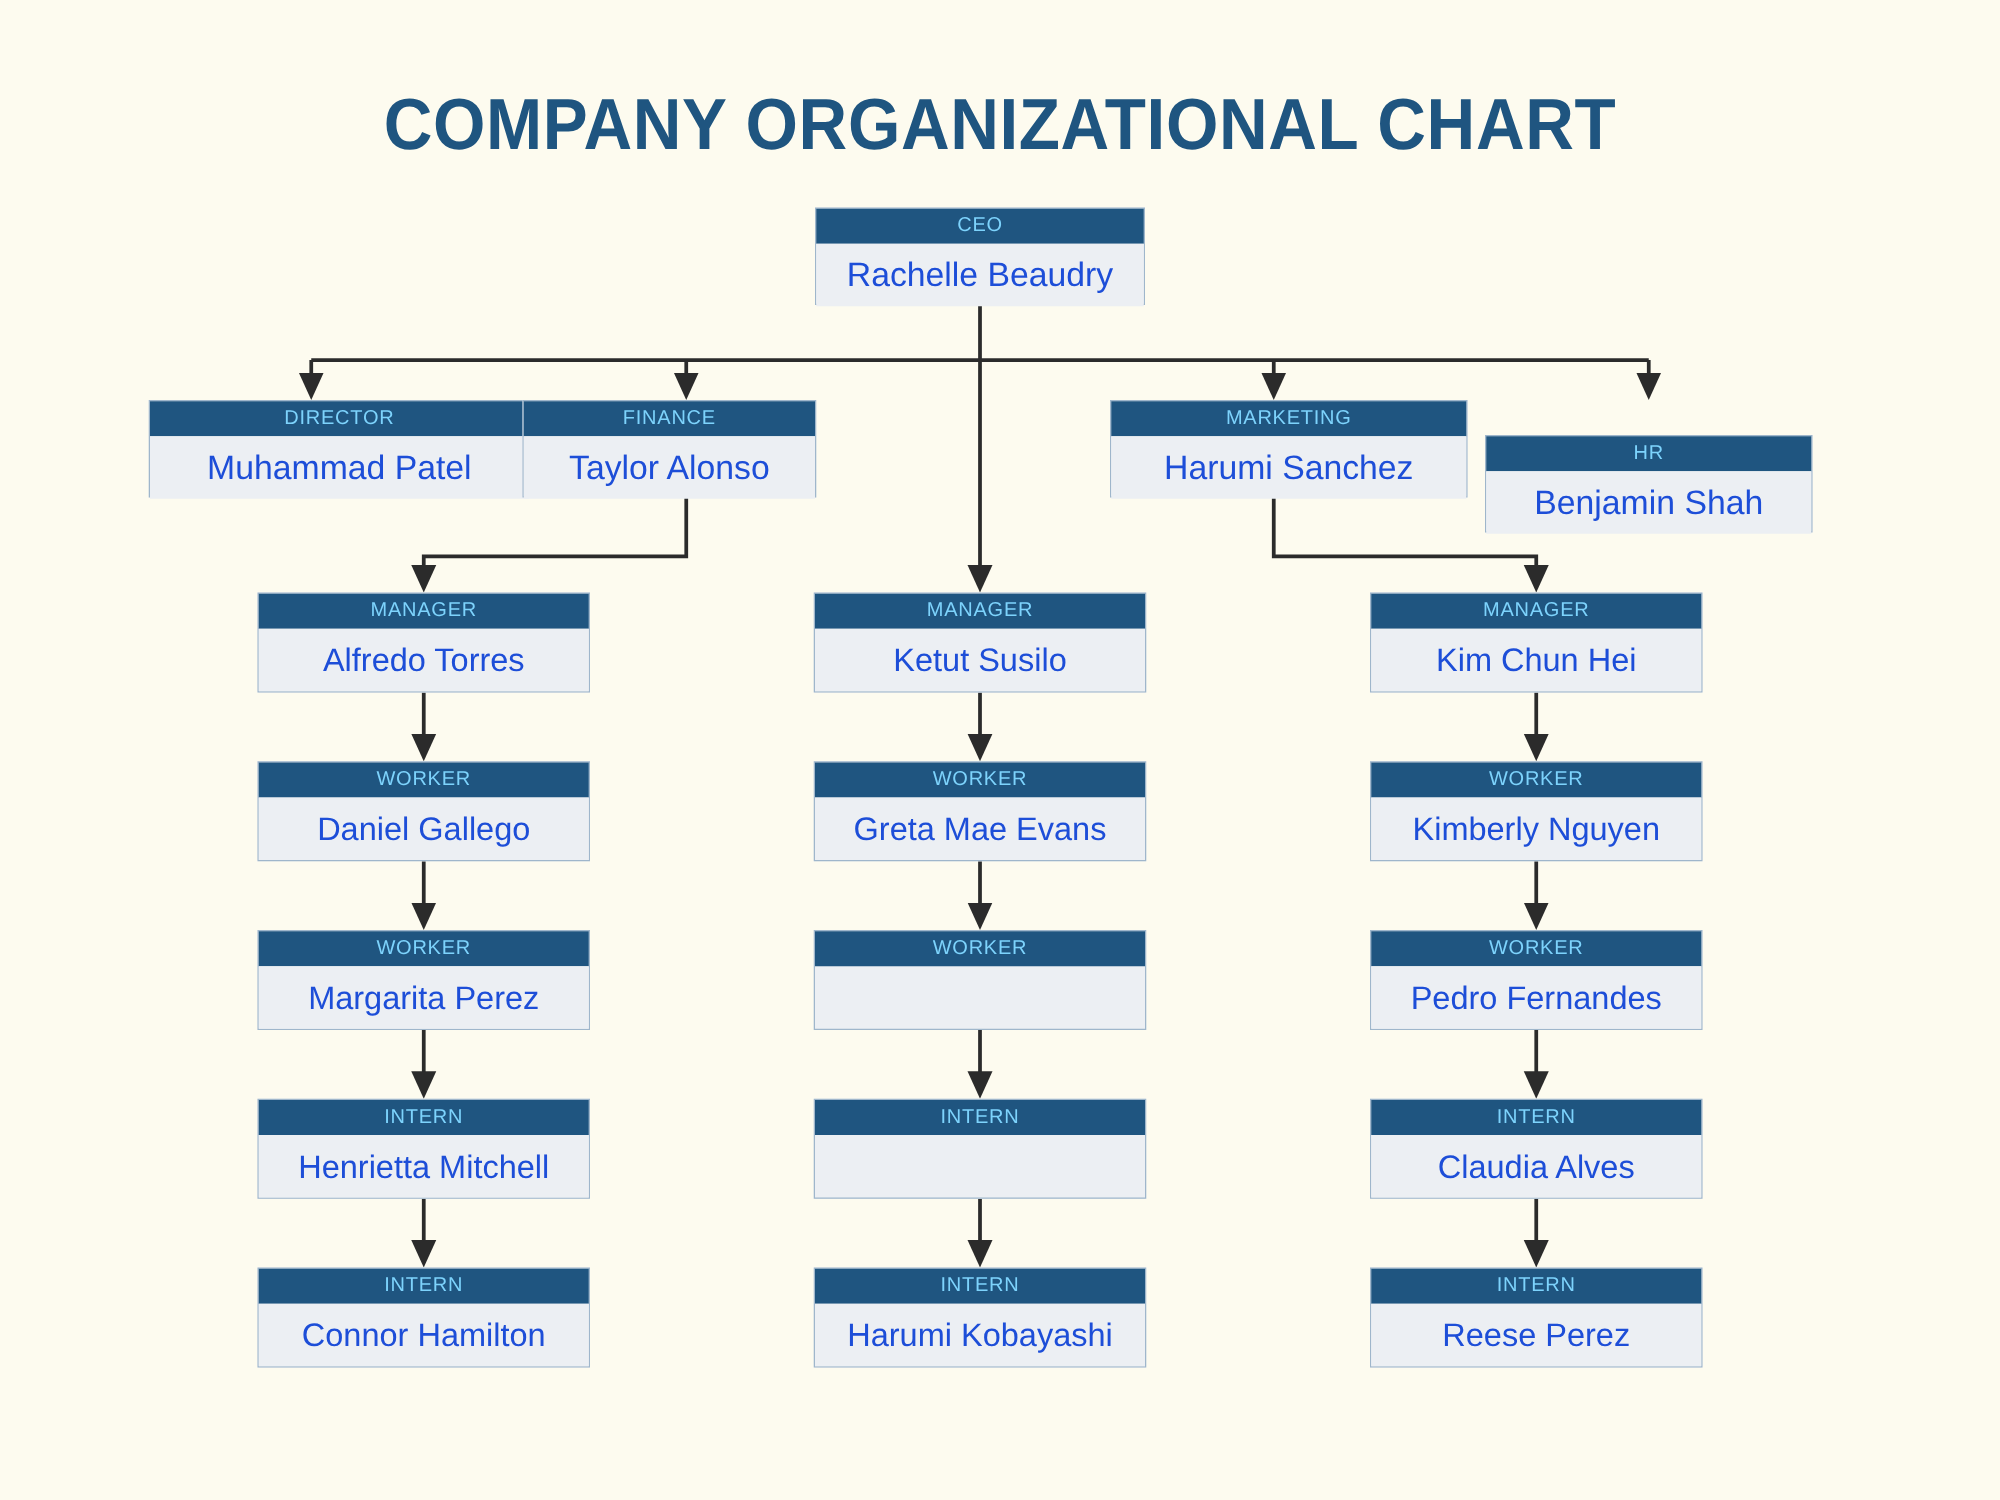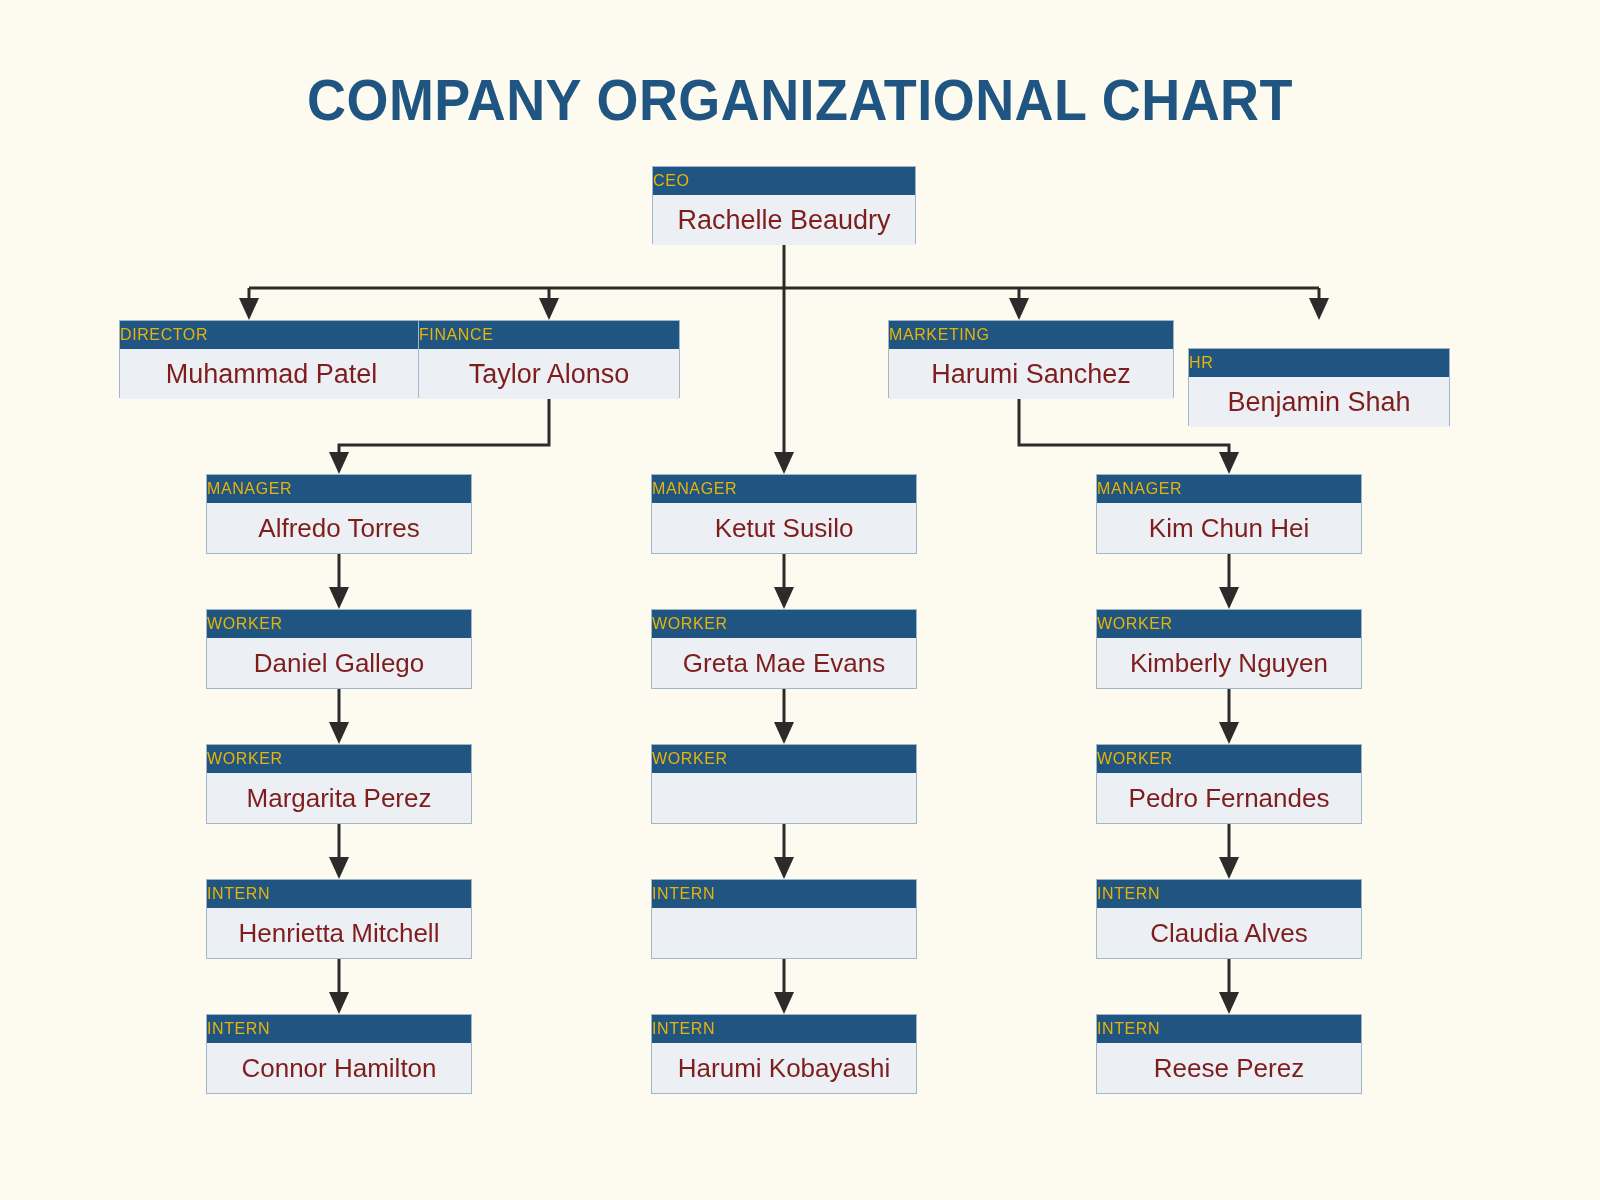--- a/index.html
+++ b/index.html
@@ -51,34 +51,34 @@
   .node {
     position: absolute;
     box-sizing: border-box;
     border: 1px solid #9fb6cb;
     background: #eceff3;
     z-index: 2;
   }
   .node-header {
     box-sizing: border-box;
     background: #1f5580;
-    color: #eab308;
+    color: #7dd3fc;
     font-size: 16px;
     font-weight: normal;
     letter-spacing: 0.6px;
-    text-align: left;
+    text-align: center;
     line-height: 28px;
     height: 28px;
     overflow: hidden;
     white-space: nowrap;
   }
   .node-body {
     box-sizing: border-box;
     background: #eceff3;
-    color: #7f1d1d;
+    color: #1d4ed8;
     font-size: 26px;
     text-align: center;
     line-height: 50px;
     height: 50px;
     overflow: hidden;
     white-space: nowrap;
   }
   
   .node.level-0 .node-body,
   .node.level-1 .node-body { font-size: 27px; }
@@ -122,21 +122,21 @@
 
   <div id="node-layer">
       <div class="node level-0" style="left: 652px; top: 166px; width: 264px; height: 78px;">
         <div class="node-header">CEO</div>
         <div class="node-body">Rachelle Beaudry</div>
       </div>
       <div class="node level-1" style="left: 119px; top: 320px; width: 305px; height: 78px;">
         <div class="node-header">DIRECTOR</div>
         <div class="node-body">Muhammad Patel</div>
       </div>
-      <div class="node level-1" style="left: 418px; top: 320px; width: 262px; height: 78px;">
+      <div class="node level-1" style="left: 418px; top: 320px; width: 235px; height: 78px;">
         <div class="node-header">FINANCE</div>
         <div class="node-body">Taylor Alonso</div>
       </div>
       <div class="node level-1" style="left: 888px; top: 320px; width: 286px; height: 78px;">
         <div class="node-header">MARKETING</div>
         <div class="node-body">Harumi Sanchez</div>
       </div>
       <div class="node level-1" style="left: 1188px; top: 320px; width: 262px; height: 78px; margin-top: 28px;">
         <div class="node-header">HR</div>
         <div class="node-body">Benjamin Shah</div>

